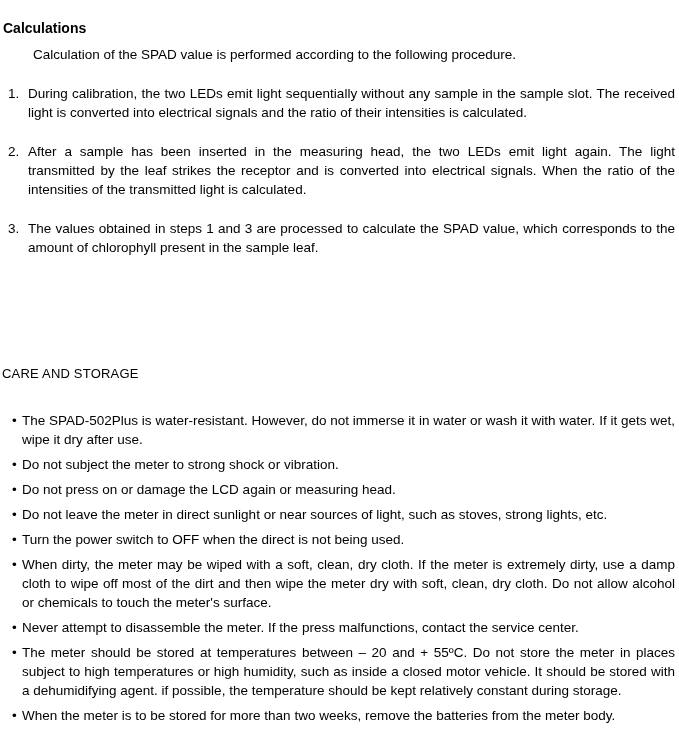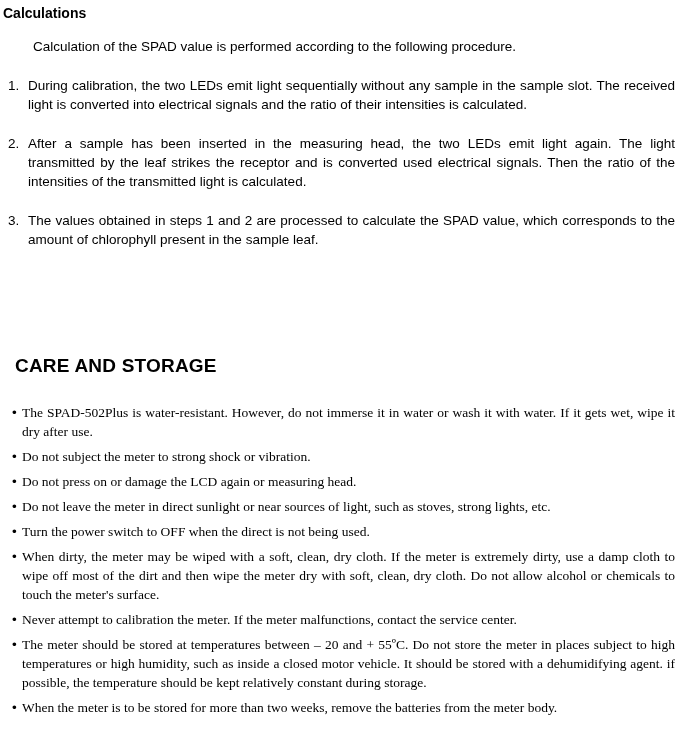--- a/index.html
+++ b/index.html
@@ -13,92 +13,91 @@
     height: 738px;
     background: #ffffff;
     color: #000000;
     font-family: "Liberation Sans", sans-serif;
     font-size: 13.5px;
     line-height: 19px;
     overflow: hidden;
     -webkit-font-smoothing: antialiased;
   }
   .heading-sub {
-    margin: 5px 0 0 3px;
+    margin: 20px 0 0 3px;
     font-size: 14px;
     line-height: 17px;
     font-weight: bold;
   }
   .intro {
-    margin: 15px 4px 0 33px;
+    margin: 8px 4px 0 33px;
     text-align: justify;
   }
   .steps {
     margin: 0;
     padding: 0;
     list-style: none;
   }
   .step {
     display: flex;
     margin: 20px 4px 0 8px;
   }
   .step-num {
     flex: 0 0 20px;
   }
   .step-text {
     flex: 1 1 auto;
     text-align: justify;
   }
   .heading-main {
-    margin: 108px 0 0 15px;
-    font-size: 19px;
+    margin: 108px 0 0 2px;
+    font-size: 13px;
     line-height: 18px;
-    font-weight: bold;
+    font-weight: normal;
     letter-spacing: 0.2px;
   }
   .bullets {
     margin: 28px 4px 0 0;
     padding: 0;
     list-style: none;
   }
   .bullet {
     display: flex;
     margin: 0 0 6px 0;
   }
   .bullet-marker {
     flex: 0 0 10px;
     margin-left: 12px;
   }
   .bullet-text {
     flex: 1 1 auto;
     text-align: justify;
-    font-family: Liberation Serif, serif;
   }
 </style>
 </head>
 <body>
 
 <div class="page">
 
   <div class="heading-sub">Calculations</div>
 
   <p class="intro">Calculation of the SPAD value is performed according to the following procedure.</p>
 
   <ol class="steps">
     <li class="step">
       <span class="step-num">1.</span>
       <span class="step-text">During calibration, the two LEDs emit light sequentially without any sample in the sample slot. The received light is converted into electrical signals and the ratio of their intensities is calculated.</span>
     </li>
     <li class="step">
       <span class="step-num">2.</span>
-      <span class="step-text">After a sample has been inserted in the measuring head, the two LEDs emit light again. The light transmitted by the leaf strikes the receptor and is converted used electrical signals. Then the ratio of the intensities of the transmitted light is calculated.</span>
+      <span class="step-text">After a sample has been inserted in the measuring head, the two LEDs emit light again. The light transmitted by the leaf strikes the receptor and is converted into electrical signals. When the ratio of the intensities of the transmitted light is calculated.</span>
     </li>
     <li class="step">
       <span class="step-num">3.</span>
-      <span class="step-text">The values obtained in steps 1 and 2 are processed to calculate the SPAD value, which corresponds to the amount of chlorophyll present in the sample leaf.</span>
+      <span class="step-text">The values obtained in steps 1 and 3 are processed to calculate the SPAD value, which corresponds to the amount of chlorophyll present in the sample leaf.</span>
     </li>
   </ol>
 
   <div class="heading-main">CARE AND STORAGE</div>
 
   <ul class="bullets">
     <li class="bullet">
       <span class="bullet-marker">•</span>
       <span class="bullet-text">The SPAD-502Plus is water-resistant. However, do not immerse it in water or wash it with water. If it gets wet, wipe it dry after use.</span>
     </li>
@@ -117,21 +116,21 @@
     <li class="bullet">
       <span class="bullet-marker">•</span>
       <span class="bullet-text">Turn the power switch to OFF when the direct is not being used.</span>
     </li>
     <li class="bullet">
       <span class="bullet-marker">•</span>
       <span class="bullet-text">When dirty, the meter may be wiped with a soft, clean, dry cloth. If the meter is extremely dirty, use a damp cloth to wipe off most of the dirt and then wipe the meter dry with soft, clean, dry cloth. Do not allow alcohol or chemicals to touch the meter's surface.</span>
     </li>
     <li class="bullet">
       <span class="bullet-marker">•</span>
-      <span class="bullet-text">Never attempt to calibration the meter. If the meter malfunctions, contact the service center.</span>
+      <span class="bullet-text">Never attempt to disassemble the meter. If the press malfunctions, contact the service center.</span>
     </li>
     <li class="bullet">
       <span class="bullet-marker">•</span>
       <span class="bullet-text">The meter should be stored at temperatures between – 20 and + 55ºC. Do not store the meter in places subject to high temperatures or high humidity, such as inside a closed motor vehicle. It should be stored with a dehumidifying agent. if possible, the temperature should be kept relatively constant during storage.</span>
     </li>
     <li class="bullet">
       <span class="bullet-marker">•</span>
       <span class="bullet-text">When the meter is to be stored for more than two weeks, remove the batteries from the meter body.</span>
     </li>
   </ul>

